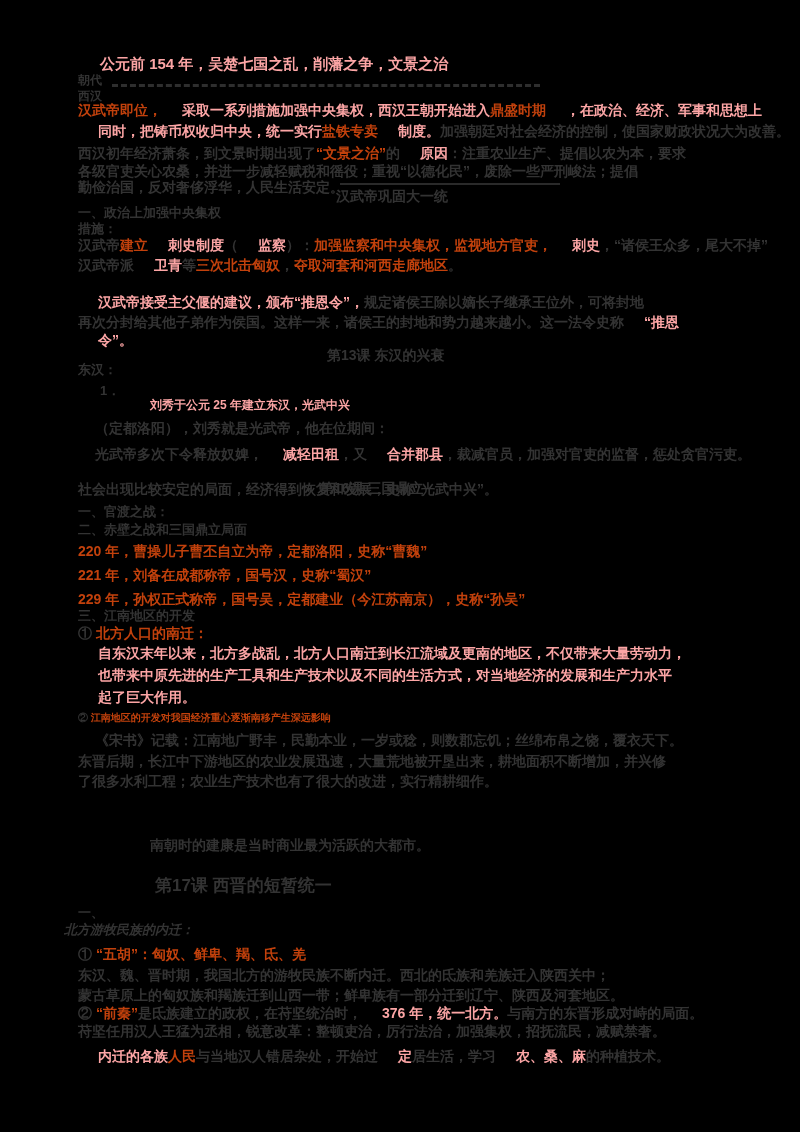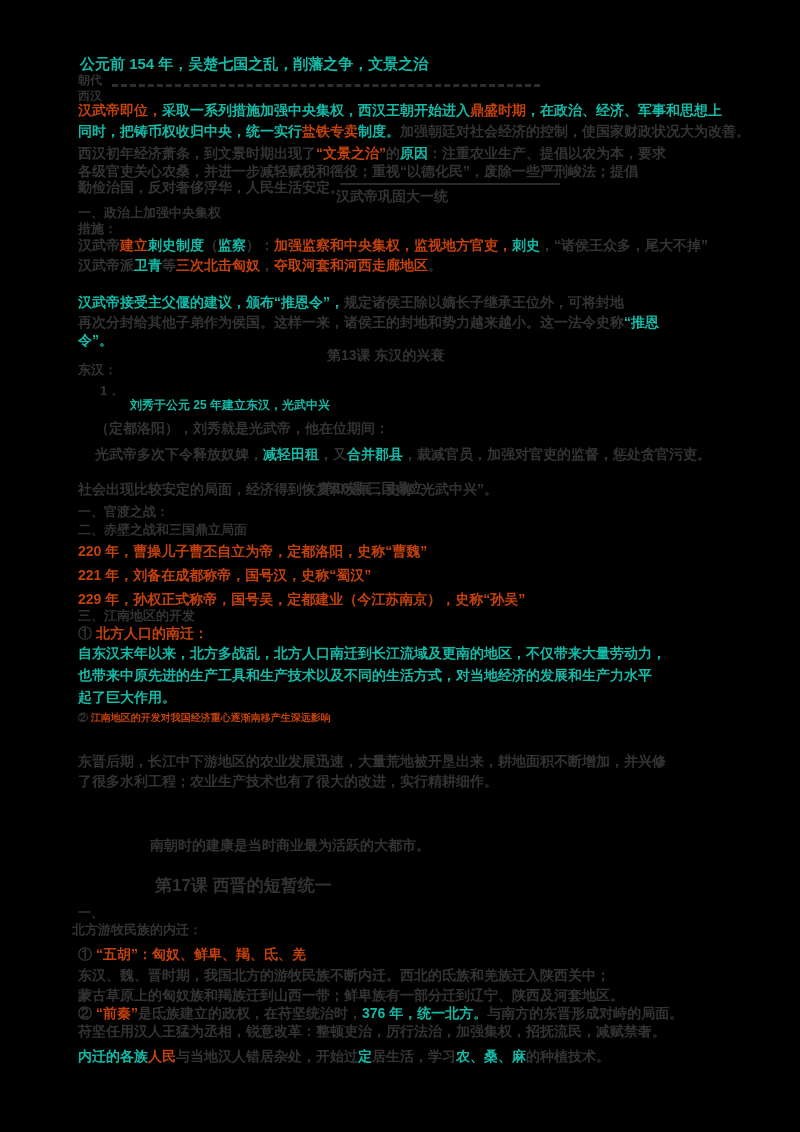--- a/index.html
+++ b/index.html
@@ -12,21 +12,21 @@
     overflow:hidden;
   }
   #doc{position:absolute;inset:0;}
   .line{
     position:absolute;
     white-space:nowrap;
     line-height:1.15;
     letter-spacing:0px;
   }
   .seg-k{color:#333333;}
-  .seg-r{color:#14b8a6;}
+  .seg-r{color:#fca5a5;margin-left:20px;}
   .seg-b{color:#c2410c;}
   .rule{position:absolute;height:0;}
   .rule-dashed{border-top:3px dashed #2e2e2e;}
   .rule-solid{border-top:2px solid #2a2a2a;}
 </style>
 </head>
 <body>
 
 <main id="doc">
     <div class="line" style="left: 80px; top: 55px; font-size: 15px;"><span class="seg-r">公元前 154 年，吴楚七国之乱，削藩之争，文景之治</span></div>
@@ -57,26 +57,27 @@
     <div class="line" style="left: 78px; top: 523px; font-size: 13px;"><span class="seg-k">二、赤壁之战和三国鼎立局面</span></div>
     <div class="line" style="left: 78px; top: 543px; font-size: 14px;"><span class="seg-b">220 年，曹操儿子曹丕自立为帝，定都洛阳，史称“曹魏”</span></div>
     <div class="line" style="left: 78px; top: 567px; font-size: 14px;"><span class="seg-b">221 年，刘备在成都称帝，国号汉，史称“蜀汉”</span></div>
     <div class="line" style="left: 78px; top: 591px; font-size: 14px;"><span class="seg-b">229 年，孙权正式称帝，国号吴，定都建业（今江苏南京），史称“孙吴”</span></div>
     <div class="line" style="left: 78px; top: 609px; font-size: 13px;"><span class="seg-k">三、江南地区的开发</span></div>
     <div class="line" style="left: 78px; top: 625px; font-size: 14px;"><span class="seg-k">① </span><span class="seg-b">北方人口的南迁：</span></div>
     <div class="line" style="left: 78px; top: 645px; font-size: 14px;"><span class="seg-r">自东汉末年以来，北方多战乱，北方人口南迁到长江流域及更南的地区，不仅带来大量劳动力，</span></div>
     <div class="line" style="left: 78px; top: 667px; font-size: 14px;"><span class="seg-r">也带来中原先进的生产工具和生产技术以及不同的生活方式，对当地经济的发展和生产力水平</span></div>
     <div class="line" style="left: 78px; top: 689px; font-size: 14px;"><span class="seg-r">起了巨大作用。</span></div>
     <div class="line" style="left: 78px; top: 712px; font-size: 10px;"><span class="seg-k">② </span><span class="seg-b">江南地区的开发对我国经济重心逐渐南移产生深远影响</span></div>
+    <div class="line" style="left: 95px; top: 732px; font-size: 14px;"><span class="seg-k">《宋书》记载：江南地广野丰，民勤本业，一岁或稔，则数郡忘饥；丝绵布帛之饶，覆衣天下。</span></div>
     <div class="line" style="left: 78px; top: 753px; font-size: 14px;"><span class="seg-k">东晋后期，长江中下游地区的农业发展迅速，大量荒地被开垦出来，耕地面积不断增加，并兴修</span></div>
     <div class="line" style="left: 78px; top: 773px; font-size: 14px;"><span class="seg-k">了很多水利工程；农业生产技术也有了很大的改进，实行精耕细作。</span></div>
     <div class="line" style="left: 150px; top: 837px; font-size: 14px;"><span class="seg-k">南朝时的建康是当时商业最为活跃的大都市。</span></div>
     <div class="line" style="left: 155px; top: 876px; font-size: 17px;"><span class="seg-k">第17课 西晋的短暂统一</span></div>
     <div class="line" style="left: 78px; top: 906px; font-size: 13px;"><span class="seg-k">一、</span></div>
-    <div class="line" style="left: 72px; top: 923px; font-size: 13px;"><span class="seg-k">北方游牧民族的内迁：</span></div>
+    <div class="line" style="left: 64px; top: 923px; font-size: 13px; font-style: italic;"><span class="seg-k">北方游牧民族的内迁：</span></div>
     <div class="line" style="left: 78px; top: 946px; font-size: 14px;"><span class="seg-k">① </span><span class="seg-b">“五胡”：匈奴、鲜卑、羯、氐、羌</span></div>
     <div class="line" style="left: 78px; top: 967px; font-size: 14px;"><span class="seg-k">东汉、魏、晋时期，我国北方的游牧民族不断内迁。西北的氐族和羌族迁入陕西关中；</span></div>
     <div class="line" style="left: 78px; top: 987px; font-size: 14px;"><span class="seg-k">蒙古草原上的匈奴族和羯族迁到山西一带；鲜卑族有一部分迁到辽宁、陕西及河套地区。</span></div>
     <div class="line" style="left: 78px; top: 1005px; font-size: 14px;"><span class="seg-k">② </span><span class="seg-b">“前秦”</span><span class="seg-k">是氐族建立的政权，在苻坚统治时，</span><span class="seg-r">376 年，统一北方。</span><span class="seg-k">与南方的东晋形成对峙的局面。</span></div>
     <div class="line" style="left: 78px; top: 1023px; font-size: 14px;"><span class="seg-k">苻坚任用汉人王猛为丞相，锐意改革：整顿吏治，厉行法治，加强集权，招抚流民，减赋禁奢。</span></div>
     <div class="line" style="left: 78px; top: 1048px; font-size: 14px;"><span class="seg-r">内迁的各族</span><span class="seg-b">人民</span><span class="seg-k">与当地汉人错居杂处，开始过</span><span class="seg-r">定</span><span class="seg-k">居生活，学习</span><span class="seg-r">农、桑、麻</span><span class="seg-k">的种植技术。</span></div>
     <div class="rule rule-dashed" style="left: 112px; top: 84px; width: 428px;"></div>
     <div class="rule rule-solid" style="left: 340px; top: 183px; width: 220px;"></div>
   </main>
 

